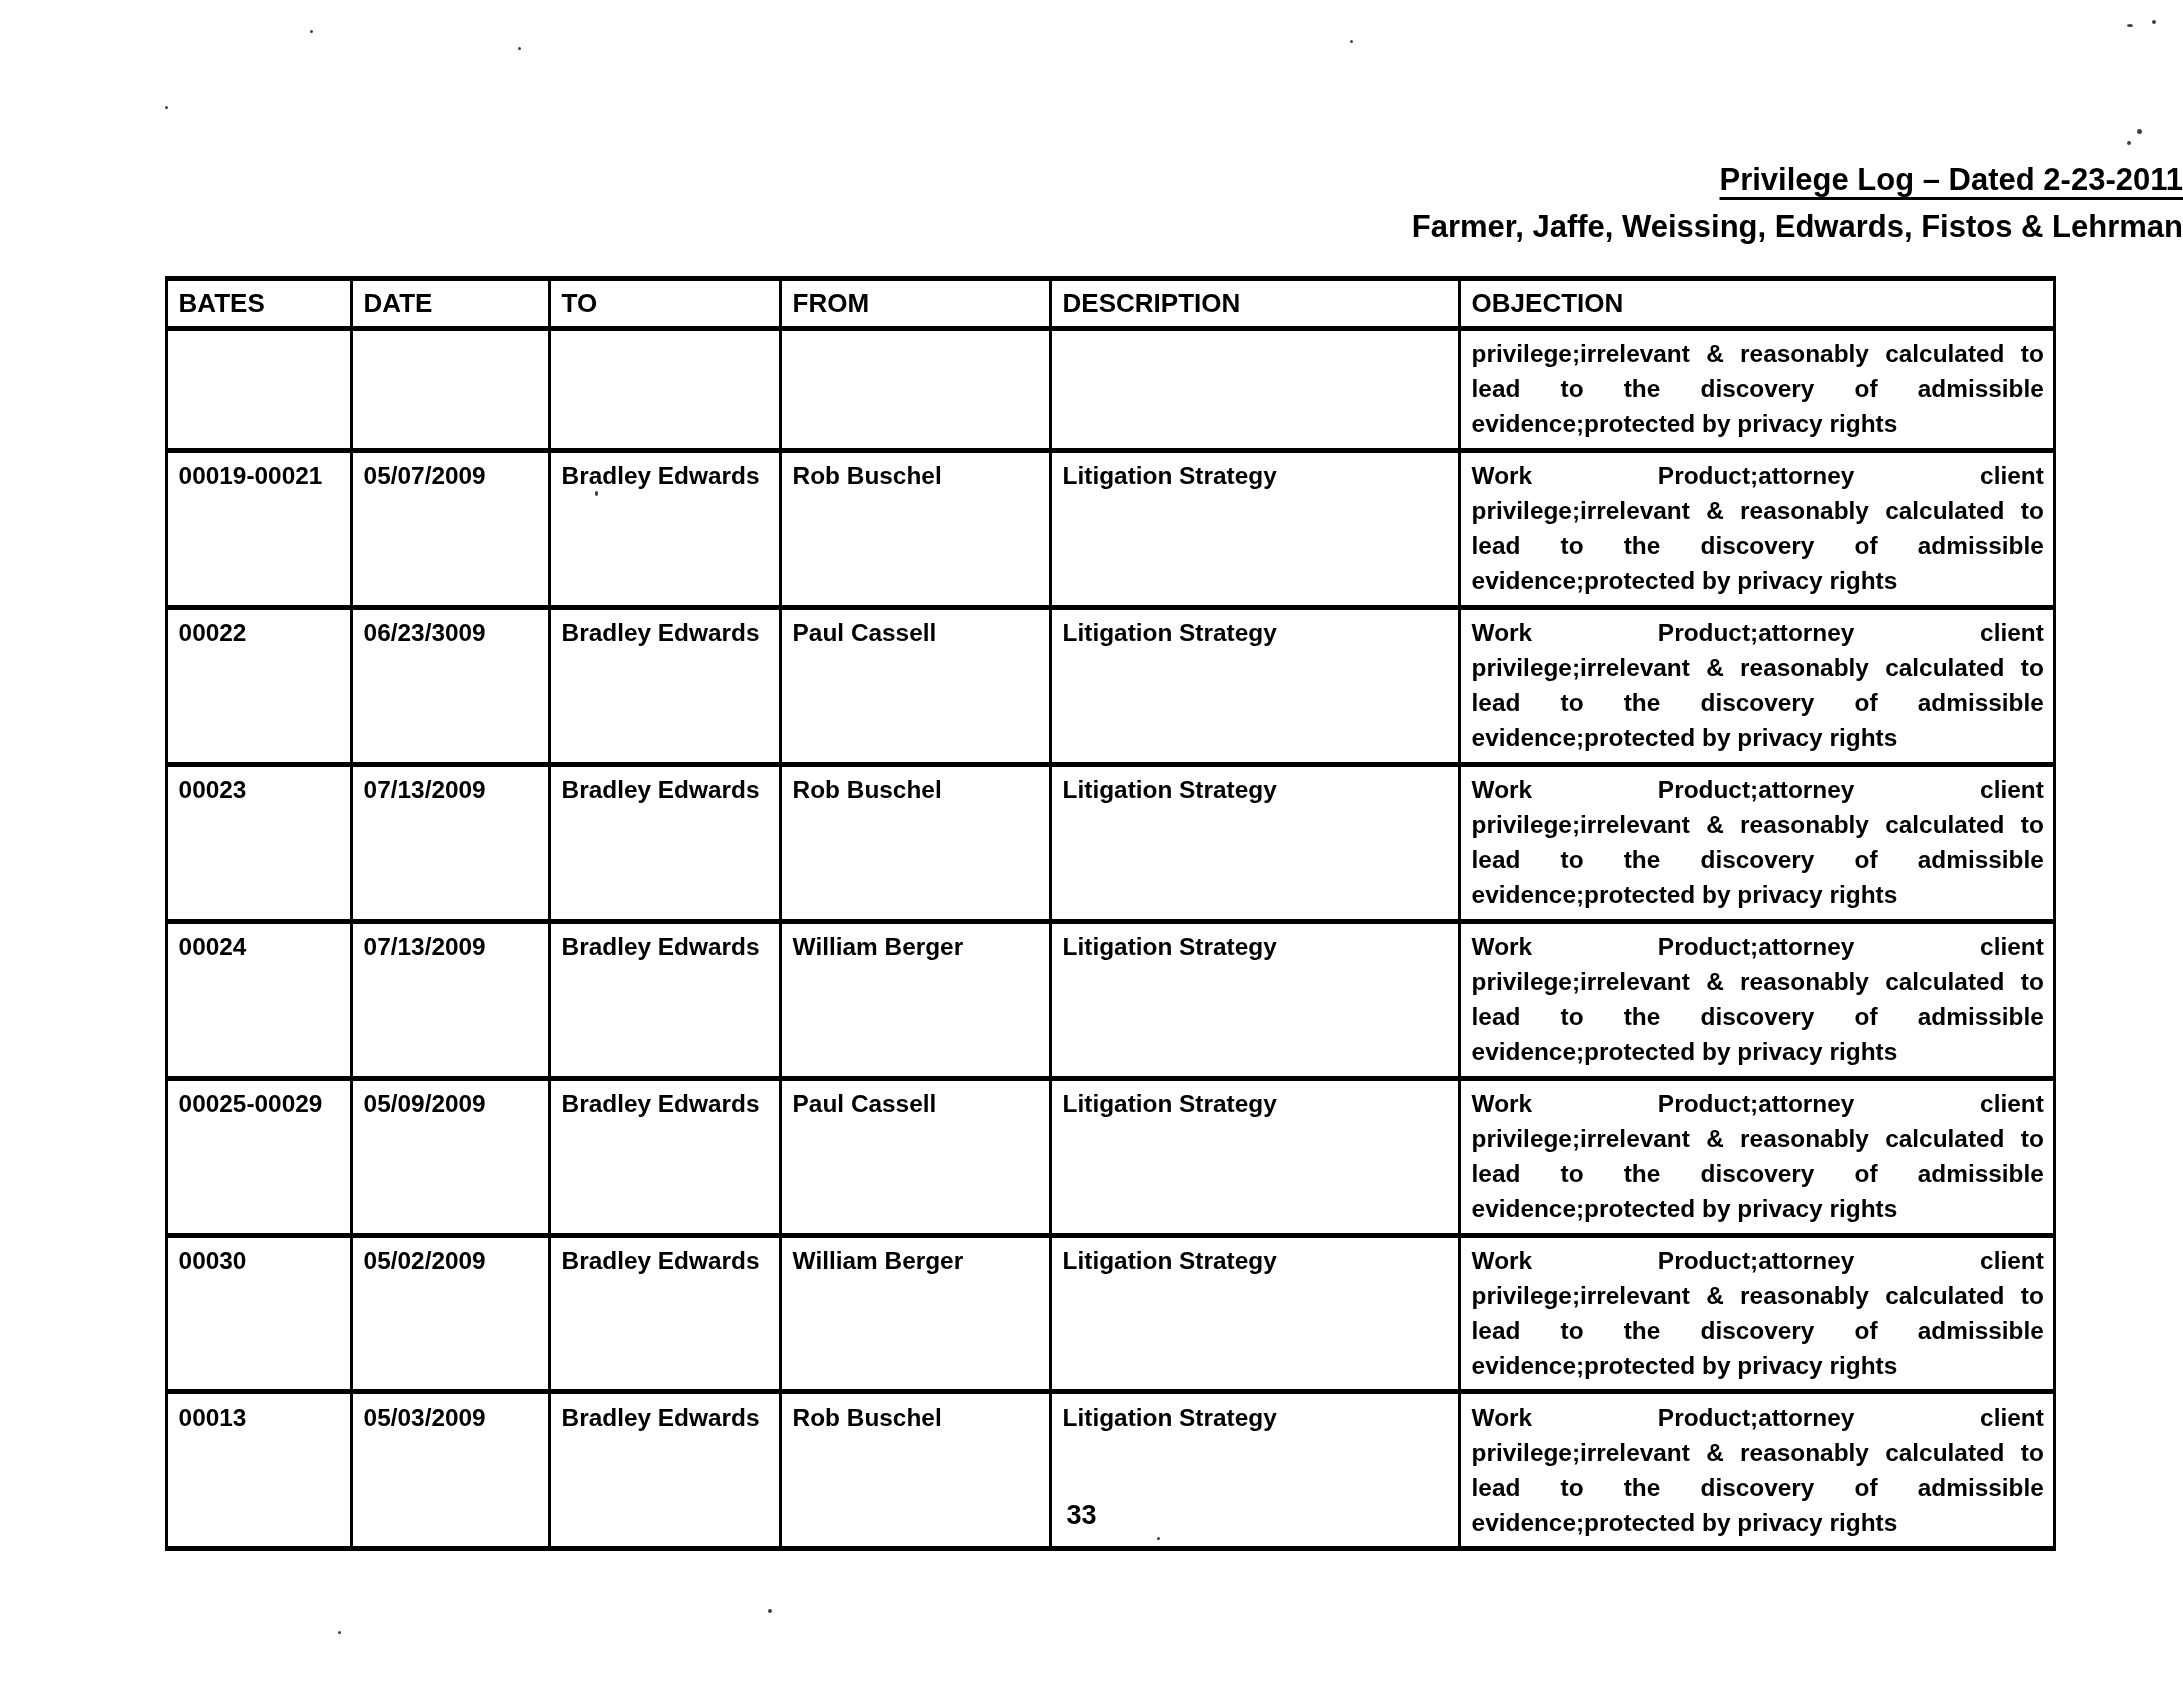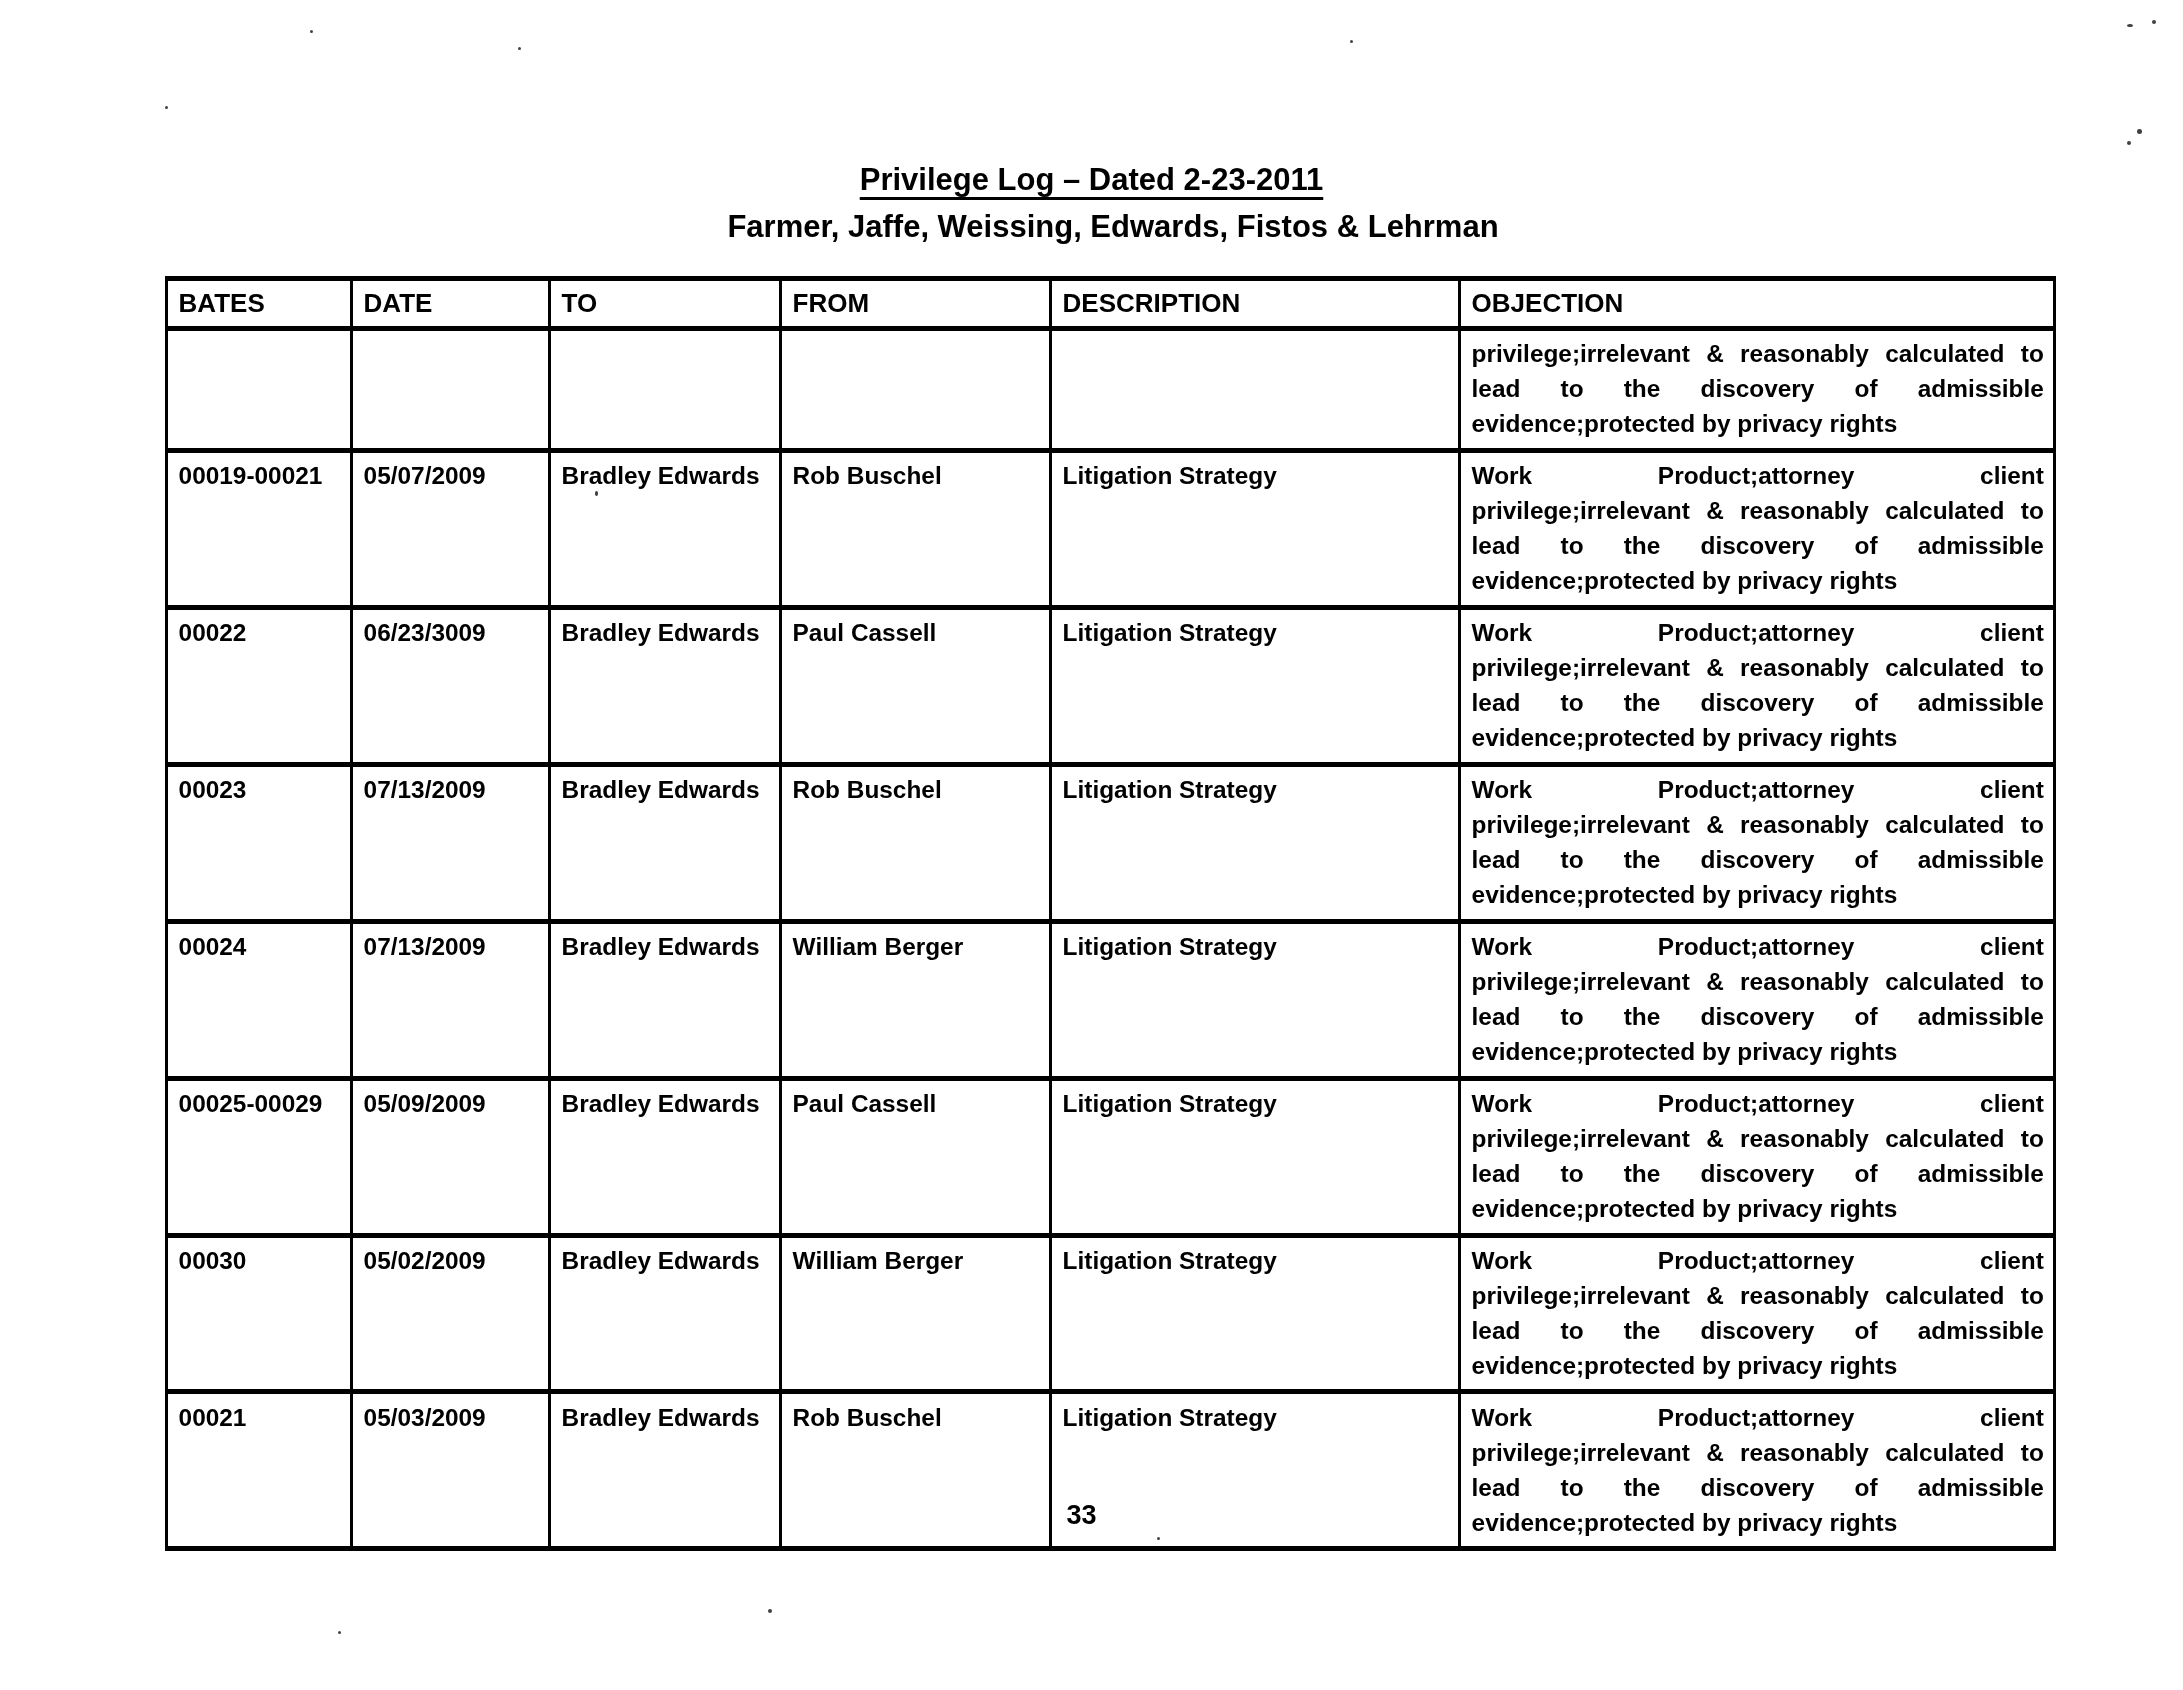--- a/index.html
+++ b/index.html
@@ -14,21 +14,21 @@
     background: #ffffff;
     color: #000;
     font-family: "Liberation Sans", sans-serif;
     overflow: hidden;
   }
   .title-block {
     position: absolute;
     top: 162px;
     left: 0;
     width: 100%;
-    text-align: center;
+    text-align: right;
     font-weight: 700;
   }
   .doc-title {
     font-size: 31px;
     letter-spacing: 0px;
     text-decoration: underline;
     text-decoration-thickness: 3.3px;
     text-underline-offset: 6.6px;
     margin-bottom: 11.2px;
   }
@@ -211,21 +211,21 @@
           <td class="cell-from">William Berger</td>
           <td class="cell-description">Litigation Strategy</td>
           <td class="cell-objection">
             <div class="obj-line just">Work Product;attorney client</div>
             <div class="obj-line just">privilege;irrelevant &amp; reasonably calculated to</div>
             <div class="obj-line just">lead to the discovery of admissible</div>
             <div class="obj-line">evidence;protected by privacy rights</div>
           </td>
         </tr>
         <tr>
-          <td class="cell-bates">00021</td>
+          <td class="cell-bates">00013</td>
           <td class="cell-date">05/03/2009</td>
           <td class="cell-to">Bradley Edwards</td>
           <td class="cell-from">Rob Buschel</td>
           <td class="cell-description">Litigation Strategy</td>
           <td class="cell-objection">
             <div class="obj-line just">Work Product;attorney client</div>
             <div class="obj-line just">privilege;irrelevant &amp; reasonably calculated to</div>
             <div class="obj-line just">lead to the discovery of admissible</div>
             <div class="obj-line">evidence;protected by privacy rights</div>
           </td>

